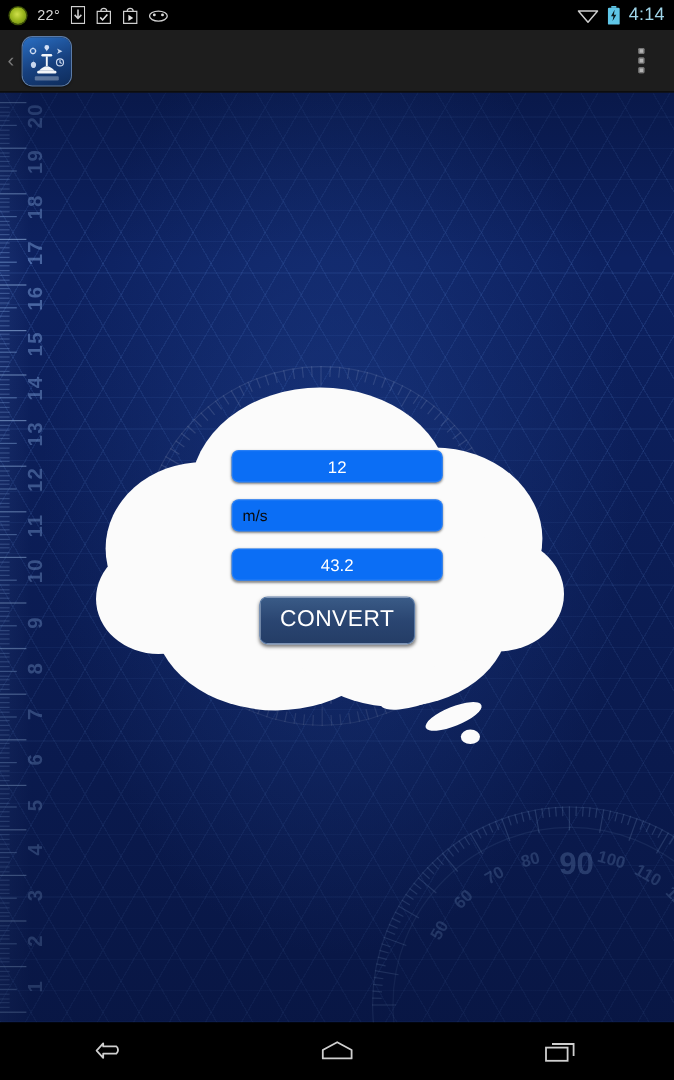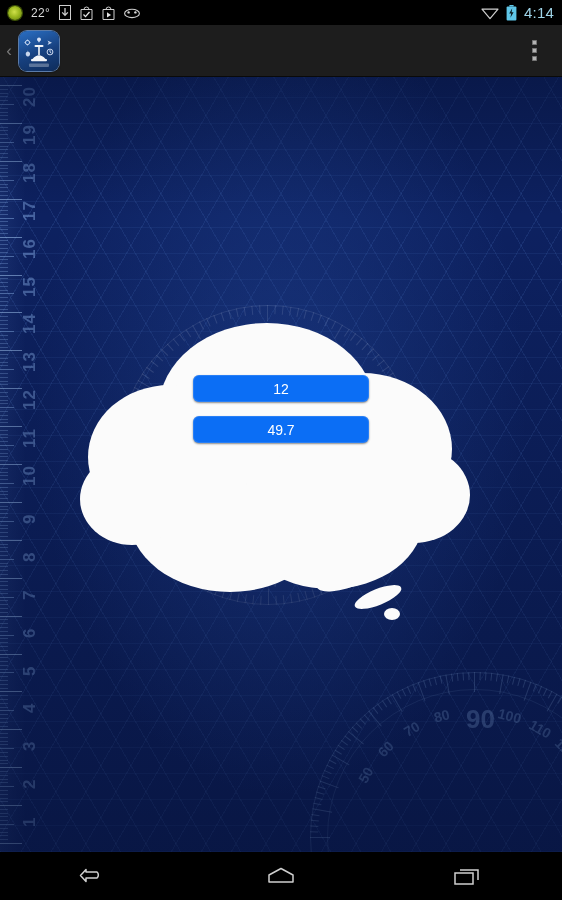--- a/index.html
+++ b/index.html
@@ -709,23 +709,27 @@
           <ellipse cx="316" cy="298" rx="25" ry="8" transform="rotate(-22 316 298)"></ellipse>
           <ellipse cx="330" cy="315" rx="8" ry="6"></ellipse>
         </g>
       </svg>
     </div>
 
     <div class="form">
       <div class="field value">
         <span title="Enter value">12</span>
       </div>
+      <div class="field spinner">
+        <span>m/s</span>
+      </div>
       <div class="field result">
-        <span title="Result">49.7</span>
+        <span title="Result">43.2</span>
       </div>
+      <button class="convert-btn">CONVERT</button>
     </div>
   </div>
 
   <div class="navbar">
     <div class="navbtn">
       <svg width="34" height="22" viewBox="0 0 34 22">
         <path d="M9 4.5 L3.5 10.5 L9 16.5 L9 13 L20 13 a4 4 0 0 0 0 -6 L9 7 Z" fill="none" stroke="#cfcfcf" stroke-width="1.5" stroke-linejoin="round"></path>
       </svg>
     </div>
     <div class="navbtn">

